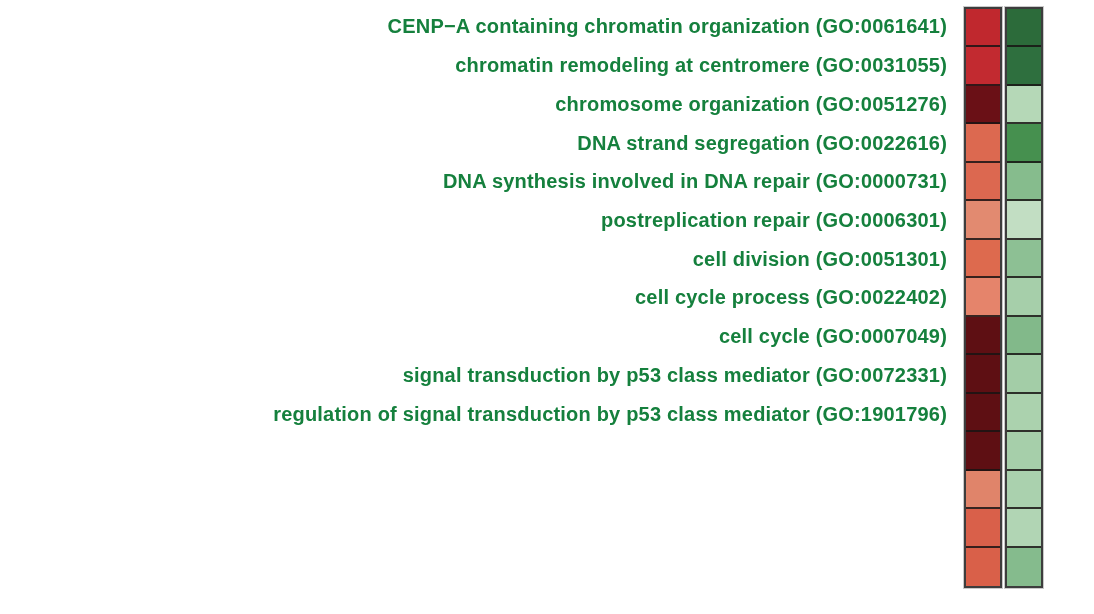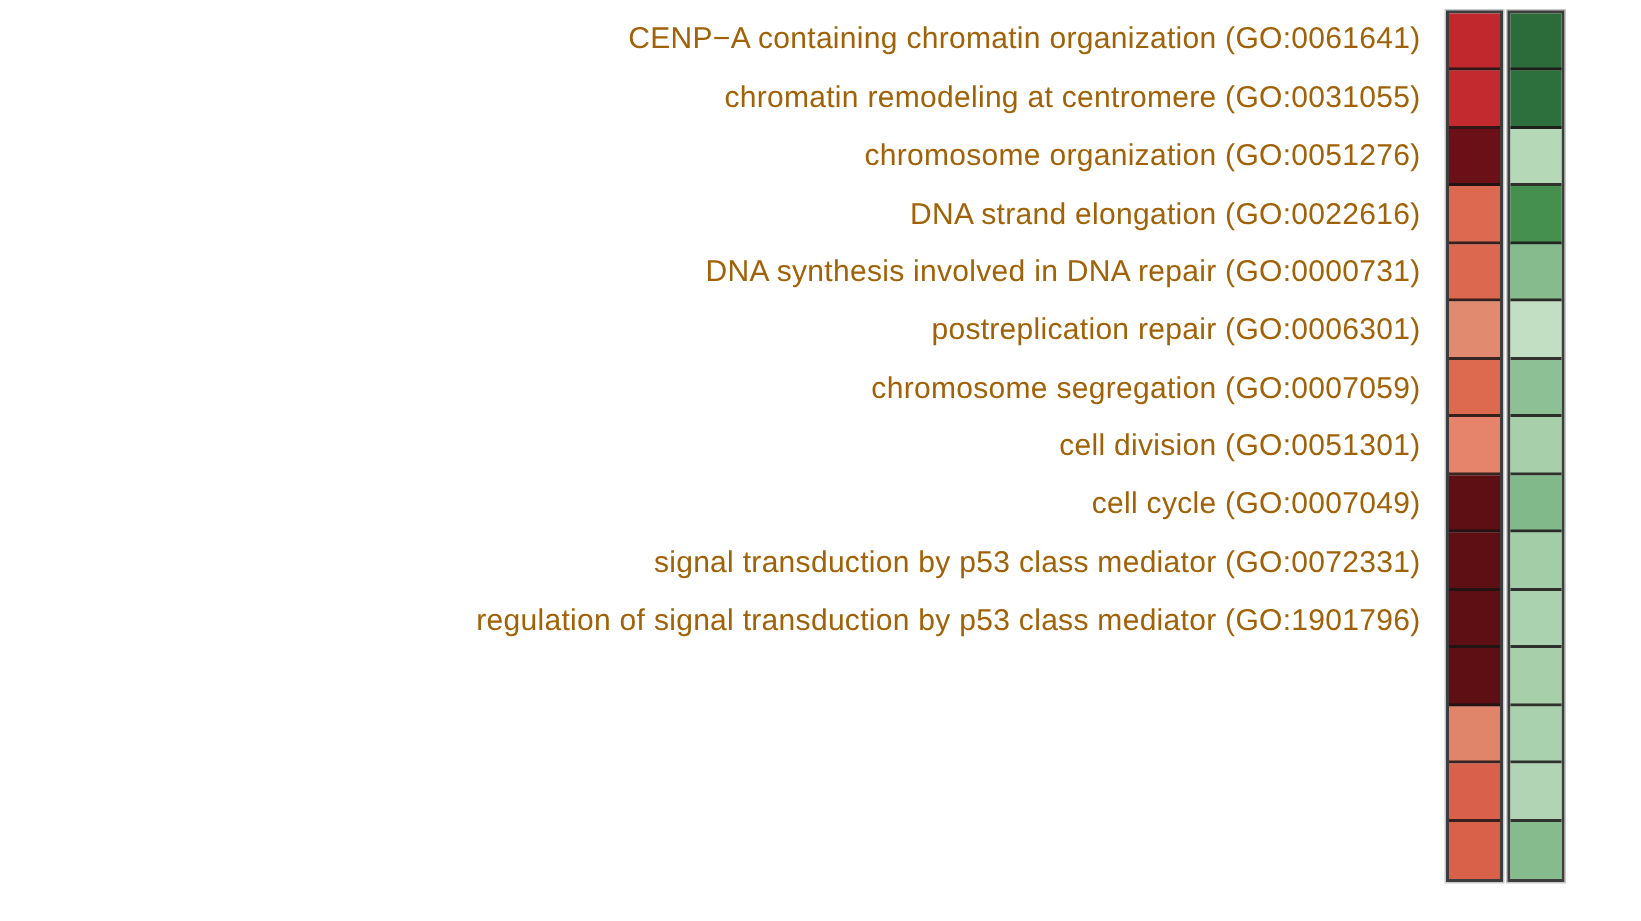--- a/index.html
+++ b/index.html
@@ -24,24 +24,24 @@
     top: 7px;
     width: 947px;
     height: 581px;
     display: grid;
     grid-template-rows: repeat(15, 1fr);
   }
   .row-label {
     display: flex;
     align-items: center;
     justify-content: flex-end;
-    font-weight: normal;
+    font-weight: bold;
     font-size: 20px;
     line-height: 1;
-    color: #a16207;
+    color: #15803d;
     white-space: nowrap;
     letter-spacing: 0.2px;
   }
   .strip {
     position: absolute;
     top: 7px;
     height: 581px;
     width: 38px;
     display: grid;
     grid-template-rows: repeat(15, 1fr);
@@ -58,25 +58,25 @@
   .cell:last-child { border-bottom: none; }
 </style>
 </head>
 <body>
 
 <div class="figure">
   <div class="labels" id="labels">
       <div class="row-label">CENP−A containing chromatin organization (GO:0061641)</div>
       <div class="row-label">chromatin remodeling at centromere (GO:0031055)</div>
       <div class="row-label">chromosome organization (GO:0051276)</div>
-      <div class="row-label">DNA strand elongation (GO:0022616)</div>
+      <div class="row-label">DNA strand segregation (GO:0022616)</div>
       <div class="row-label">DNA synthesis involved in DNA repair (GO:0000731)</div>
       <div class="row-label">postreplication repair (GO:0006301)</div>
-      <div class="row-label">chromosome segregation (GO:0007059)</div>
       <div class="row-label">cell division (GO:0051301)</div>
+      <div class="row-label">cell cycle process (GO:0022402)</div>
       <div class="row-label">cell cycle (GO:0007049)</div>
       <div class="row-label">signal transduction by p53 class mediator (GO:0072331)</div>
       <div class="row-label">regulation of signal transduction by p53 class mediator (GO:1901796)</div>
     </div>
   <div class="strip strip-1" id="strip1">
       <div class="cell" style="background: rgb(192, 40, 46);"></div>
       <div class="cell" style="background: rgb(194, 42, 48);"></div>
       <div class="cell" style="background: rgb(106, 16, 22);"></div>
       <div class="cell" style="background: rgb(220, 105, 80);"></div>
       <div class="cell" style="background: rgb(220, 104, 80);"></div>

